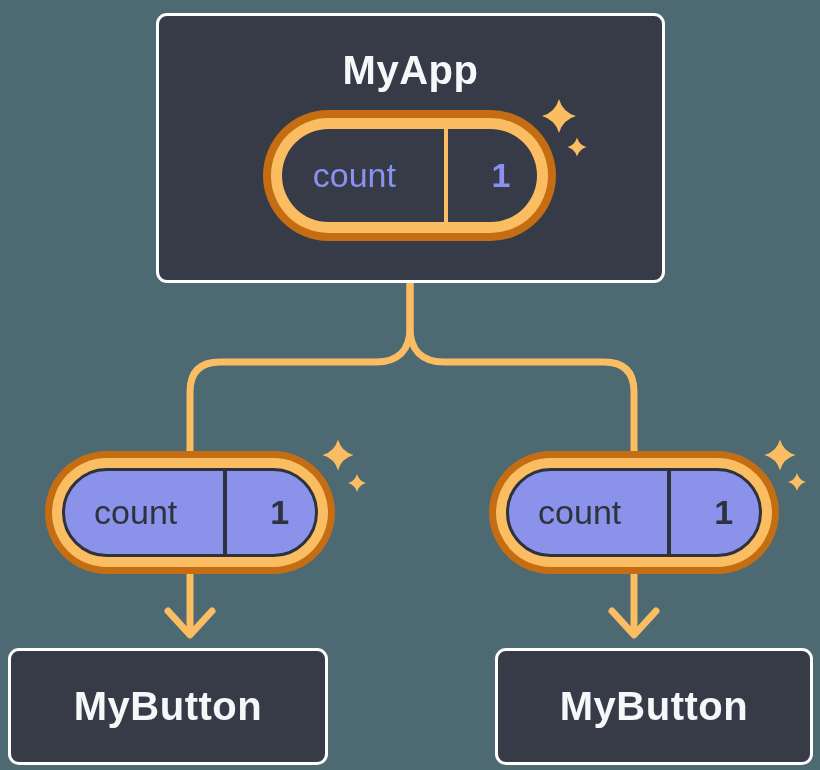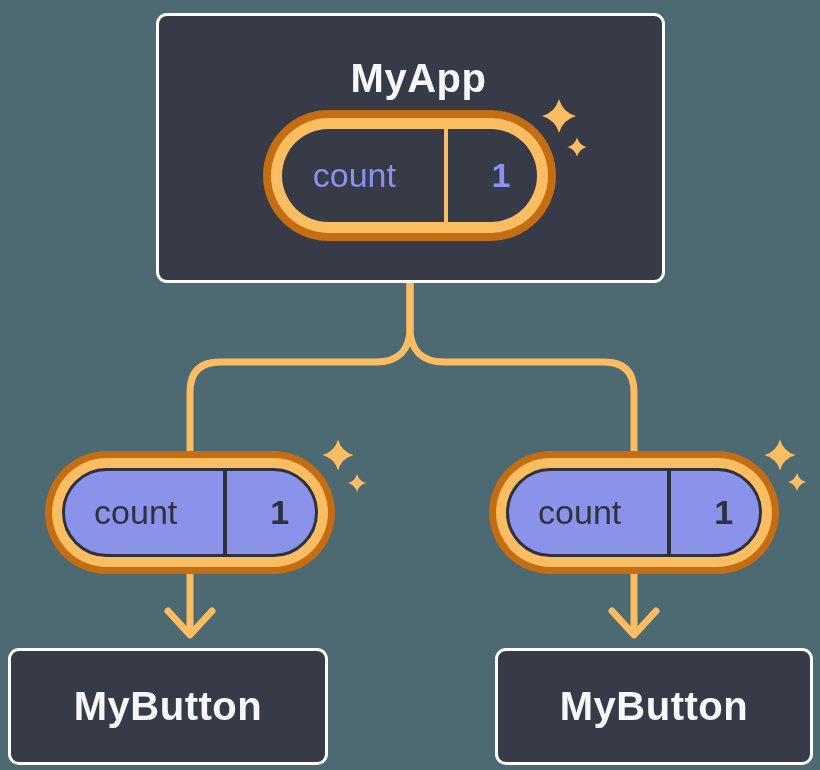--- a/index.html
+++ b/index.html
@@ -45,23 +45,22 @@
 
   .card-title {
     color: var(--title-text);
     font-size: 40px;
     font-weight: 600;
     letter-spacing: 0.5px;
     text-align: center;
   }
   .card-parent .card-title {
     position: absolute;
-    top: 40px;
+    top: 32px;
     width: 100%;
-    padding-left: 8px;
   }
 
   
   .pill {
     position: absolute;
     background: var(--ring-outer);
     border-radius: 999px;
     box-sizing: border-box;
     z-index: 3;
   }

